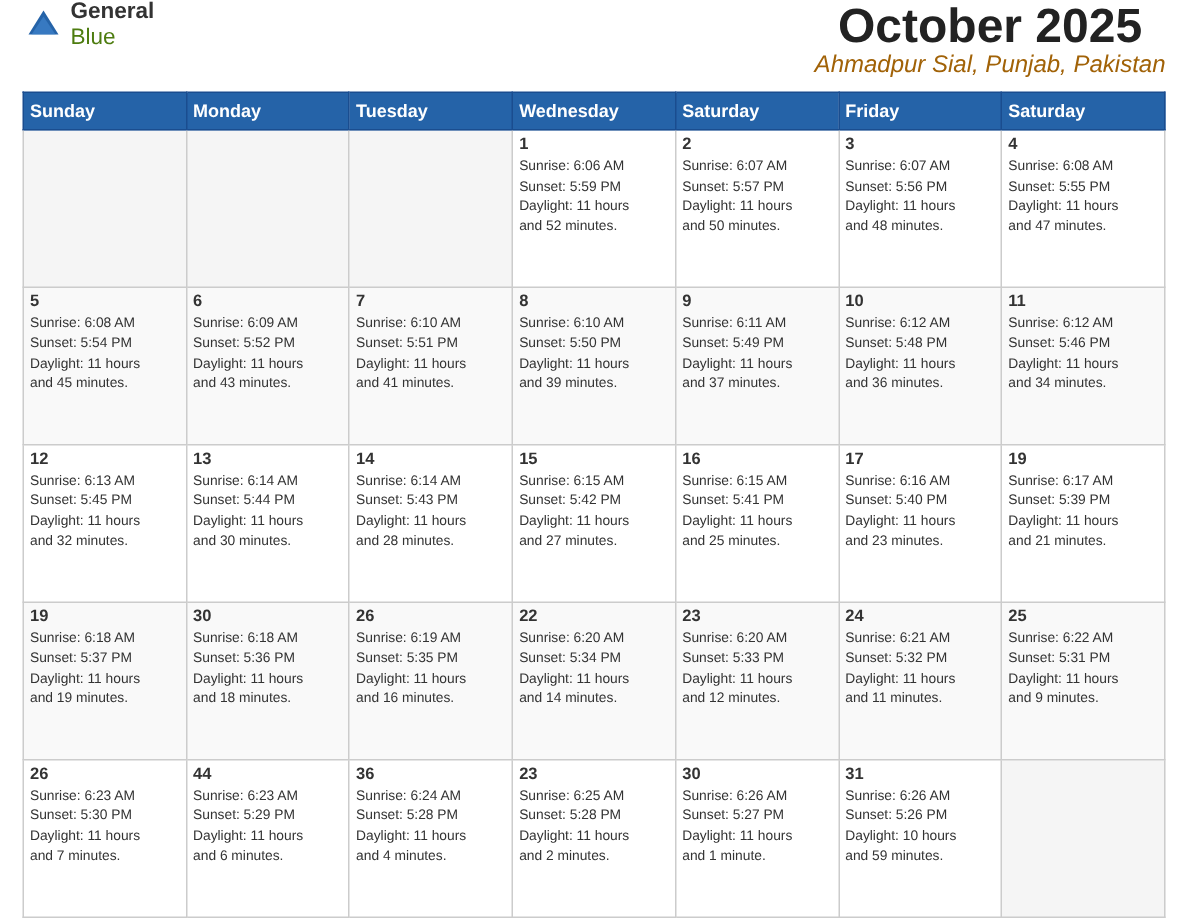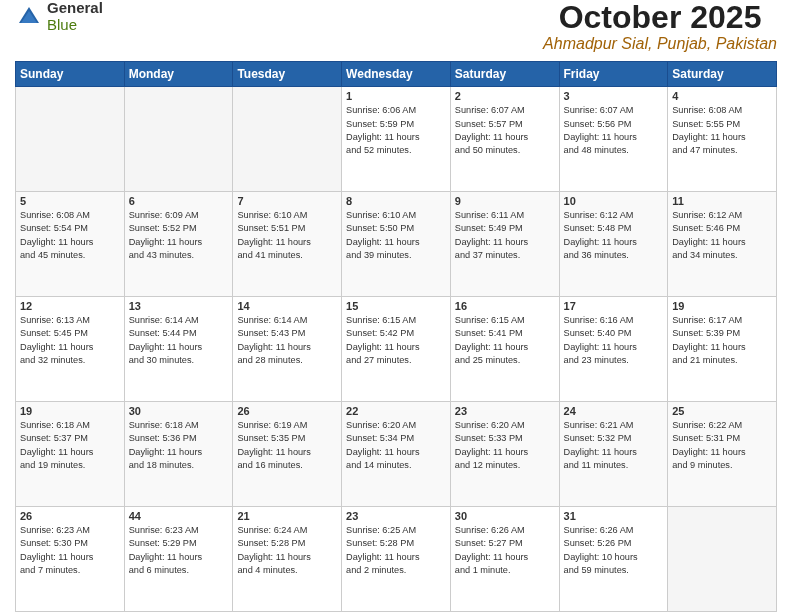--- a/index.html
+++ b/index.html
@@ -252,21 +252,21 @@
         <tr>
           <td>
             <div class="day-num">26</div>
             <div class="day-info">Sunrise: 6:23 AM<br>Sunset: 5:30 PM<br>Daylight: 11 hours<br>and 7 minutes.</div>
           </td>
           <td>
             <div class="day-num">44</div>
             <div class="day-info">Sunrise: 6:23 AM<br>Sunset: 5:29 PM<br>Daylight: 11 hours<br>and 6 minutes.</div>
           </td>
           <td>
-            <div class="day-num">21</div>
+            <div class="day-num">36</div>
             <div class="day-info">Sunrise: 6:24 AM<br>Sunset: 5:28 PM<br>Daylight: 11 hours<br>and 4 minutes.</div>
           </td>
           <td>
             <div class="day-num">23</div>
             <div class="day-info">Sunrise: 6:25 AM<br>Sunset: 5:28 PM<br>Daylight: 11 hours<br>and 2 minutes.</div>
           </td>
           <td>
             <div class="day-num">30</div>
             <div class="day-info">Sunrise: 6:26 AM<br>Sunset: 5:27 PM<br>Daylight: 11 hours<br>and 1 minute.</div>
           </td>

